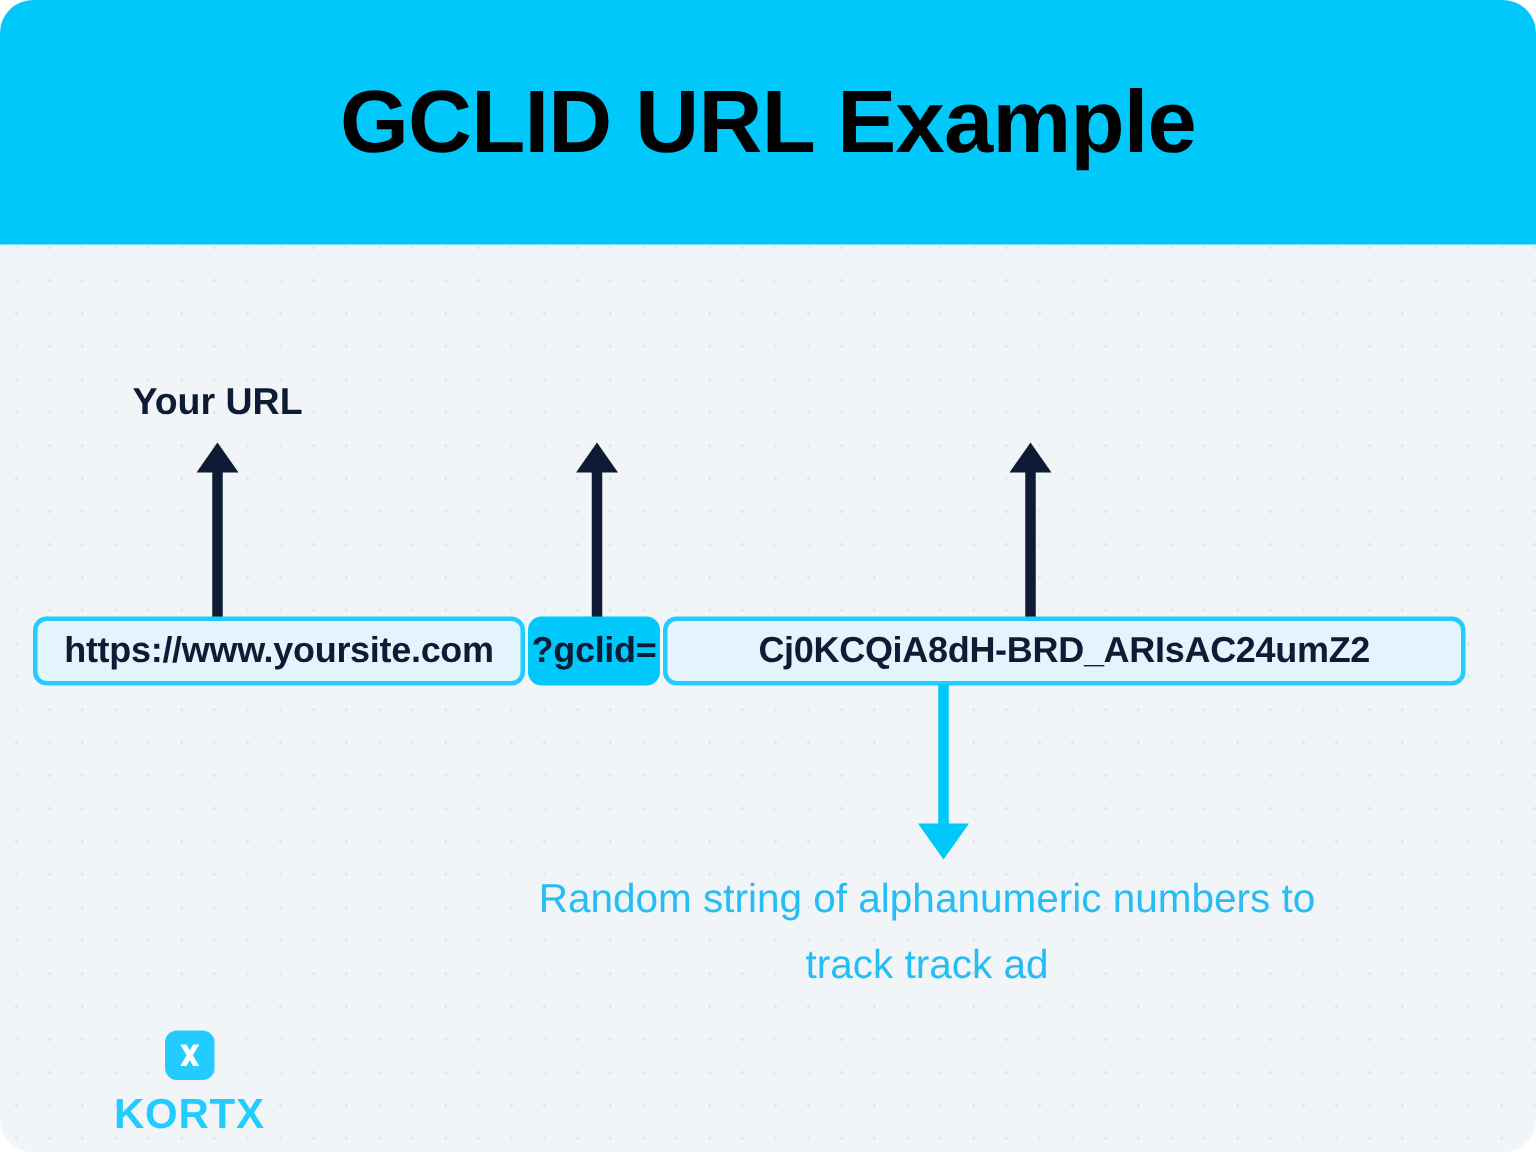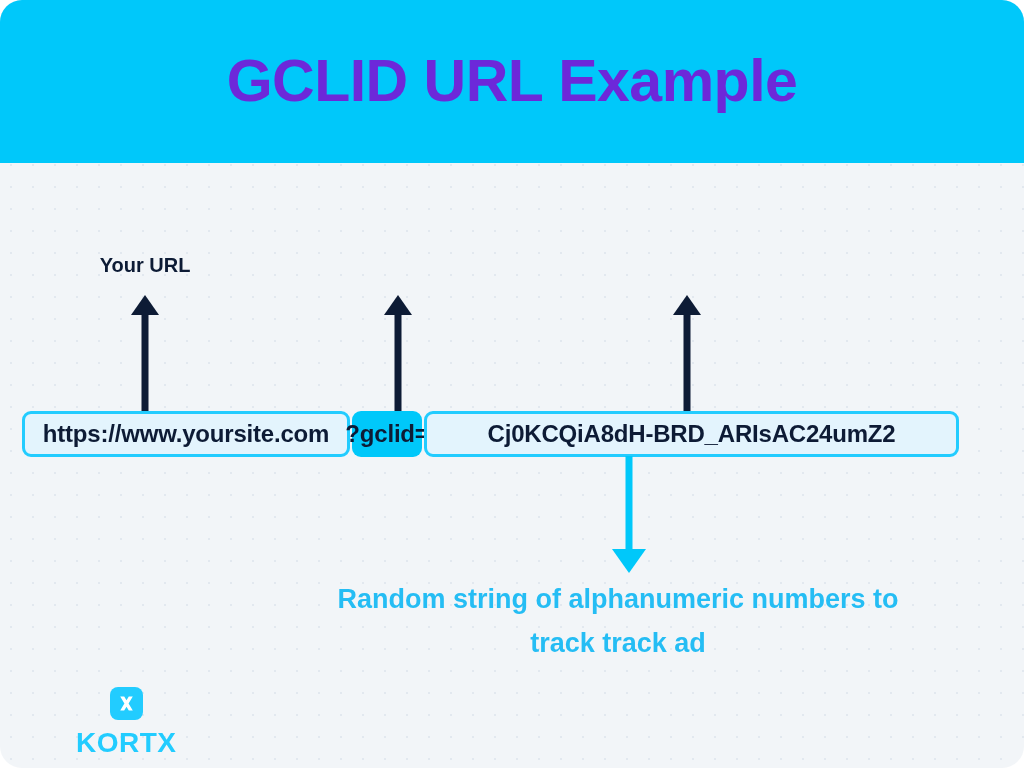--- a/index.html
+++ b/index.html
@@ -29,33 +29,33 @@
     left: 0;
     top: 0;
     width: 1024px;
     height: 163px;
     background: #00c8fa;
     display: flex;
     align-items: center;
     justify-content: center;
   }
   #title {
-    color: #6d28d9;
+    color: #000000;
     font-size: 59px;
     font-weight: bold;
     letter-spacing: -0.5px;
     line-height: 1;
     white-space: nowrap;
   }
 
   
   .callout-label {
     position: absolute;
     color: #0d1b35;
-    font-size: 20px;
+    font-size: 25px;
     font-weight: bold;
     white-space: nowrap;
     transform: translateX(-50%);
     text-align: center;
   }
 
   
   .up-arrow {
     position: absolute;
     transform: translateX(-50%);
@@ -144,21 +144,21 @@
   
   #caption {
     position: absolute;
     left: 618px;
     top: 578px;
     transform: translateX(-50%);
     width: 660px;
     text-align: center;
     color: #25bdf4;
     font-size: 27px;
-    font-weight: bold;
+    font-weight: normal;
     line-height: 1.62;
   }
 
   
   #logo {
     position: absolute;
     left: 76px;
     top: 687px;
     display: flex;
     align-items: center;
@@ -201,21 +201,21 @@
     <div class="head"></div>
     <div class="stem" style="top:19px; height:98px;"></div>
   </div>
   <div class="up-arrow" style="left:687px; top:295px; height:117px; width:28px;">
     <div class="head"></div>
     <div class="stem" style="top:19px; height:98px;"></div>
   </div>
 
   <div id="url-bar">
     <div class="url-seg seg-box" style="width:328px;">https://www.yoursite.com</div>
-    <div class="url-seg seg-chip" style="width:70px;">?gclid=</div>
+    <div class="url-seg seg-chip" style="width:88px;">?gclid=</div>
     <div class="url-seg seg-box" style="width:535px;">Cj0KCQiA8dH-BRD_ARIsAC24umZ2</div>
   </div>
 
   <div id="down-arrow">
     <div class="stem"></div>
     <div class="head"></div>
   </div>
 
   <div id="caption">
     <span>Random string of alphanumeric numbers to</span>

